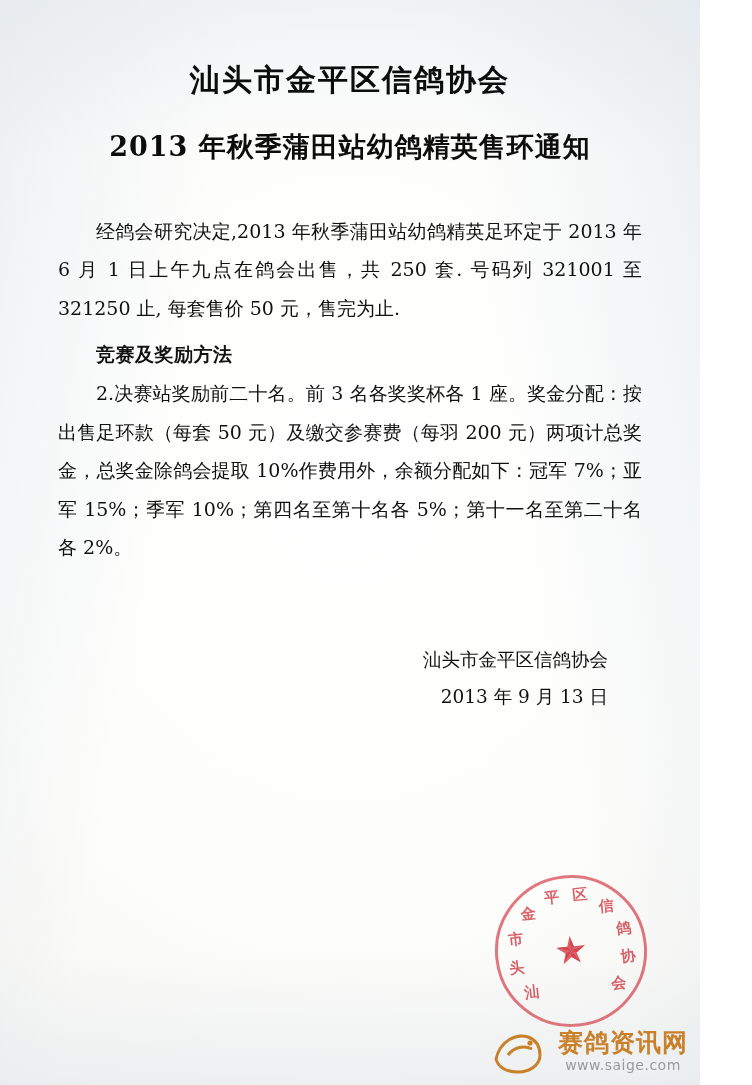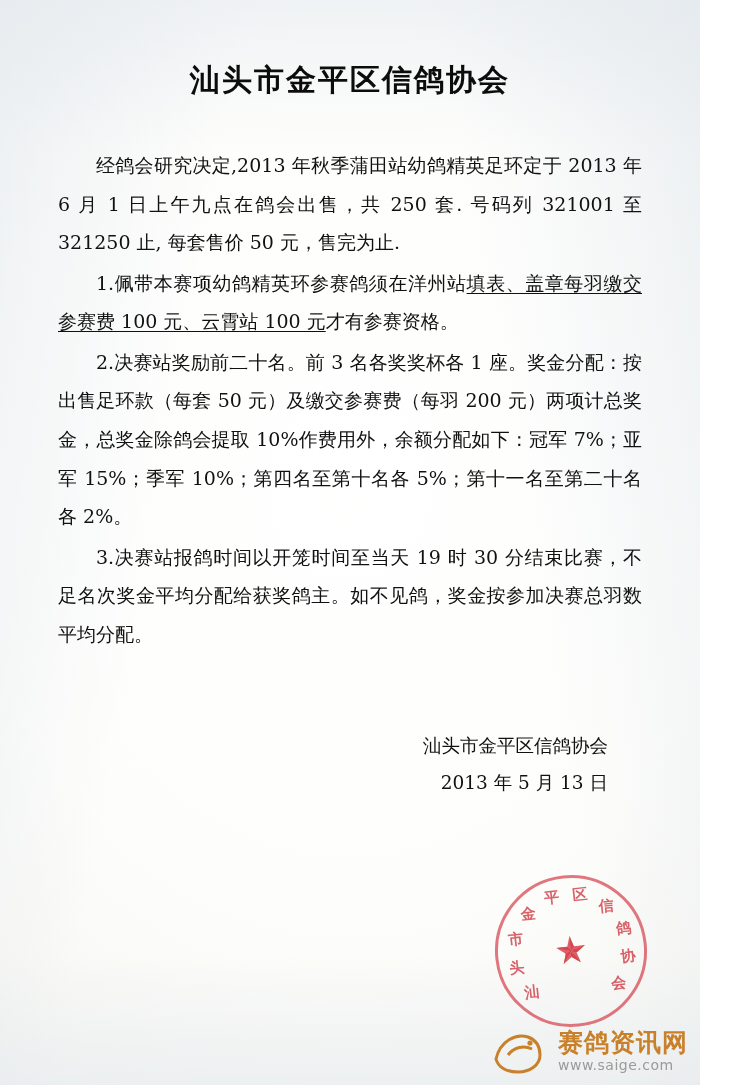--- a/index.html
+++ b/index.html
@@ -154,20 +154,21 @@
   }
   .wm-mark {
     width: 58px;
     height: 52px;
     position: relative;
   }
   .wm-text {
     display: flex;
     flex-direction: column;
     line-height: 1.05;
+    align-items: center;
   }
   .wm-title {
     font-family: "DejaVu Sans", "Liberation Sans", sans-serif;
     font-size: 25px;
     font-weight: bold;
     color: #c9802a;
     letter-spacing: 1px;
   }
   .wm-url {
     font-family: "DejaVu Sans", "Liberation Sans", sans-serif;
@@ -179,39 +180,39 @@
 </style>
 </head>
 <body>
 
 <div class="page">
 
   <div class="content">
 
     <div class="title-block">
       <div class="title-main">汕头市金平区信鸽协会</div>
+      <div class="title-sub">2013 年秋季蒲田站幼鸽精英售环通知</div>
     </div>
 
     <div class="body-block">
 
       <p class="para">经鸽会研究决定,2013 年秋季蒲田站幼鸽精英足环定于 2013 年 6 月 1 日上午九点在鸽会出售，共 250 套. 号码列 321001 至 321250 止, 每套售价 50 元，售完为止.</p>
 
-
-      <p class="para"><span>1.</span><span>佩带本赛项幼鸽精英环参赛鸽须在洋州站</span><span class="u">填表、盖章每羽缴交参赛费 100 元、云霄站 100 元</span><span>才有参赛资格。</span></p>
+      <p class="para-heading">竞赛及奖励方法</p>
+
 
       <p class="para"><span>2.</span><span>决赛站奖励前二十名。前 3 名各奖奖杯各 1 座。奖金分配：按出售足环款（每套 50 元）及缴交参赛费（每羽 200 元）两项计总奖金，总奖金除鸽会提取 10%作费用外，余额分配如下：冠军 7%；亚军 15%；季军 10%；第四名至第十名各 5%；第十一名至第二十名各 2%。</span></p>
 
-      <p class="para"><span>3.</span><span>决赛站报鸽时间以开笼时间至当天 19 时 30 分结束比赛，不足名次奖金平均分配给获奖鸽主。如不见鸽，奖金按参加决赛总羽数平均分配。</span></p>
 
 
     </div>
 
     <div class="sign-block">
       <span class="sign-line">汕头市金平区信鸽协会</span>
-      <span class="sign-line">2013 年 5 月 13 日</span>
+      <span class="sign-line">2013 年 9 月 13 日</span>
     </div>
 
   </div>
 
   <div class="seal">
     <div class="seal-text" id="seal-text">
         <span class="seal-ch" style="transform: rotate(-130deg) translate(0px, -57px) rotate(130deg) translate(-7px, -9px);">汕</span>
         <span class="seal-ch" style="transform: rotate(-101.111deg) translate(0px, -57px) rotate(101.111deg) translate(-7px, -9px);">头</span>
         <span class="seal-ch" style="transform: rotate(-72.2222deg) translate(0px, -57px) rotate(72.2222deg) translate(-7px, -9px);">市</span>
         <span class="seal-ch" style="transform: rotate(-43.3333deg) translate(0px, -57px) rotate(43.3333deg) translate(-7px, -9px);">金</span>

